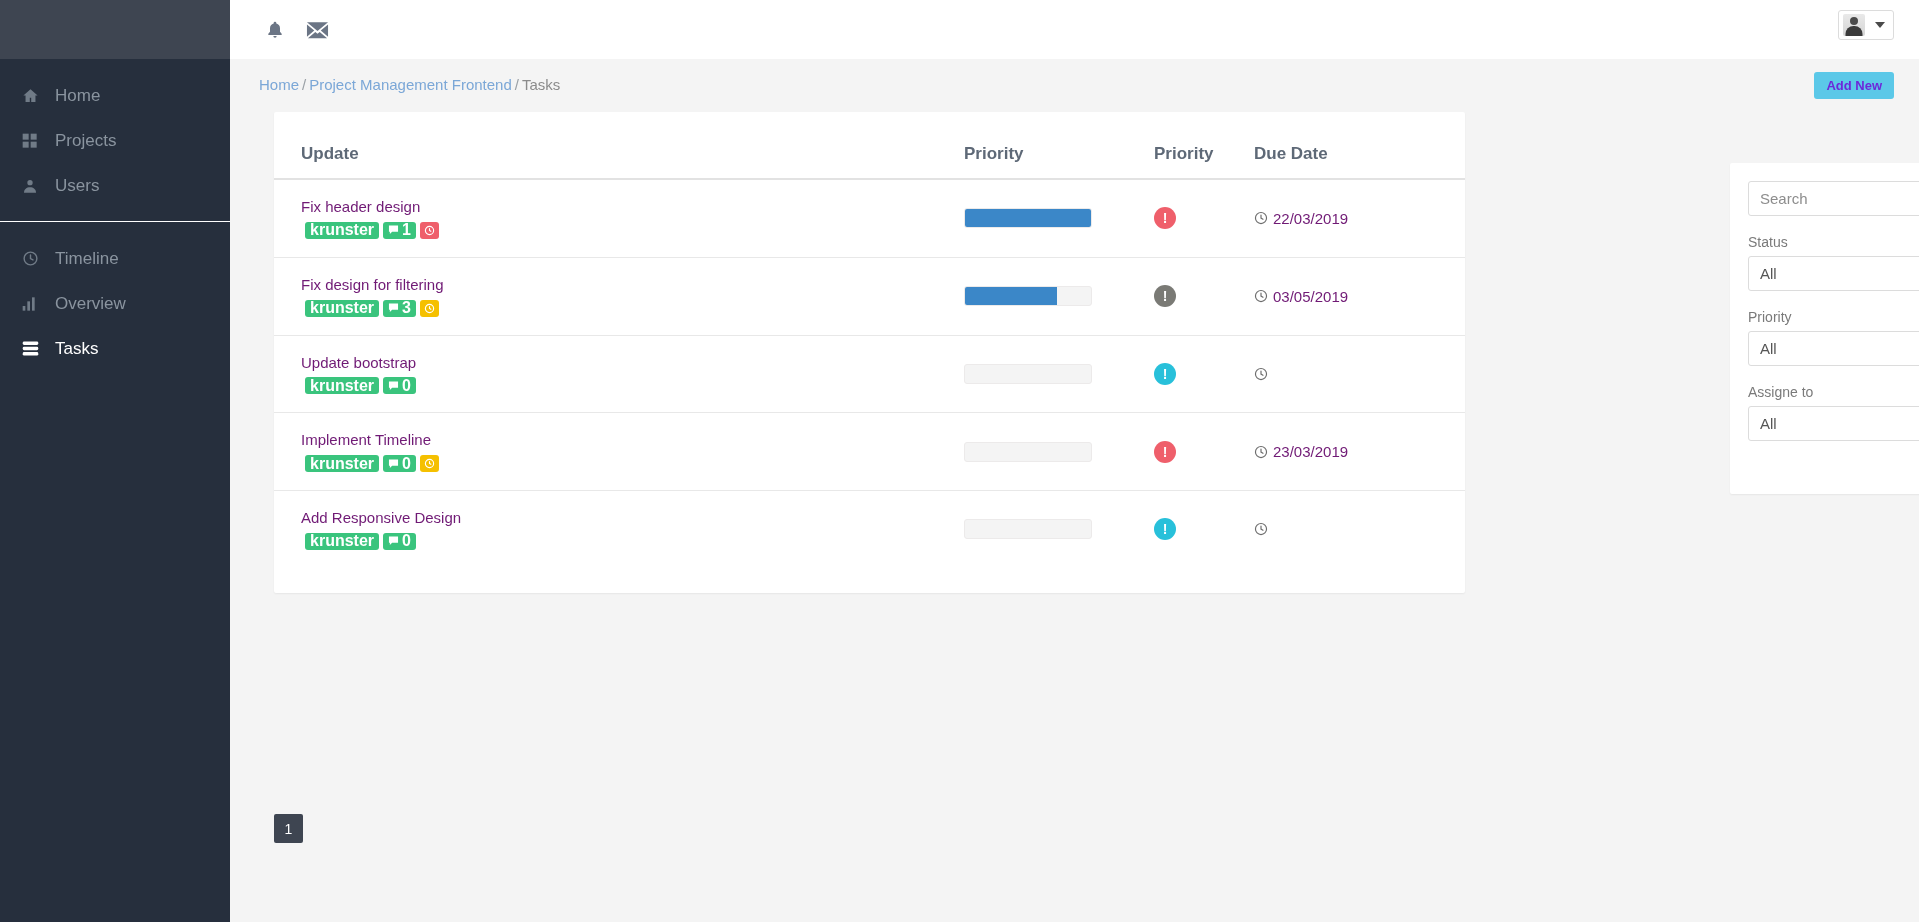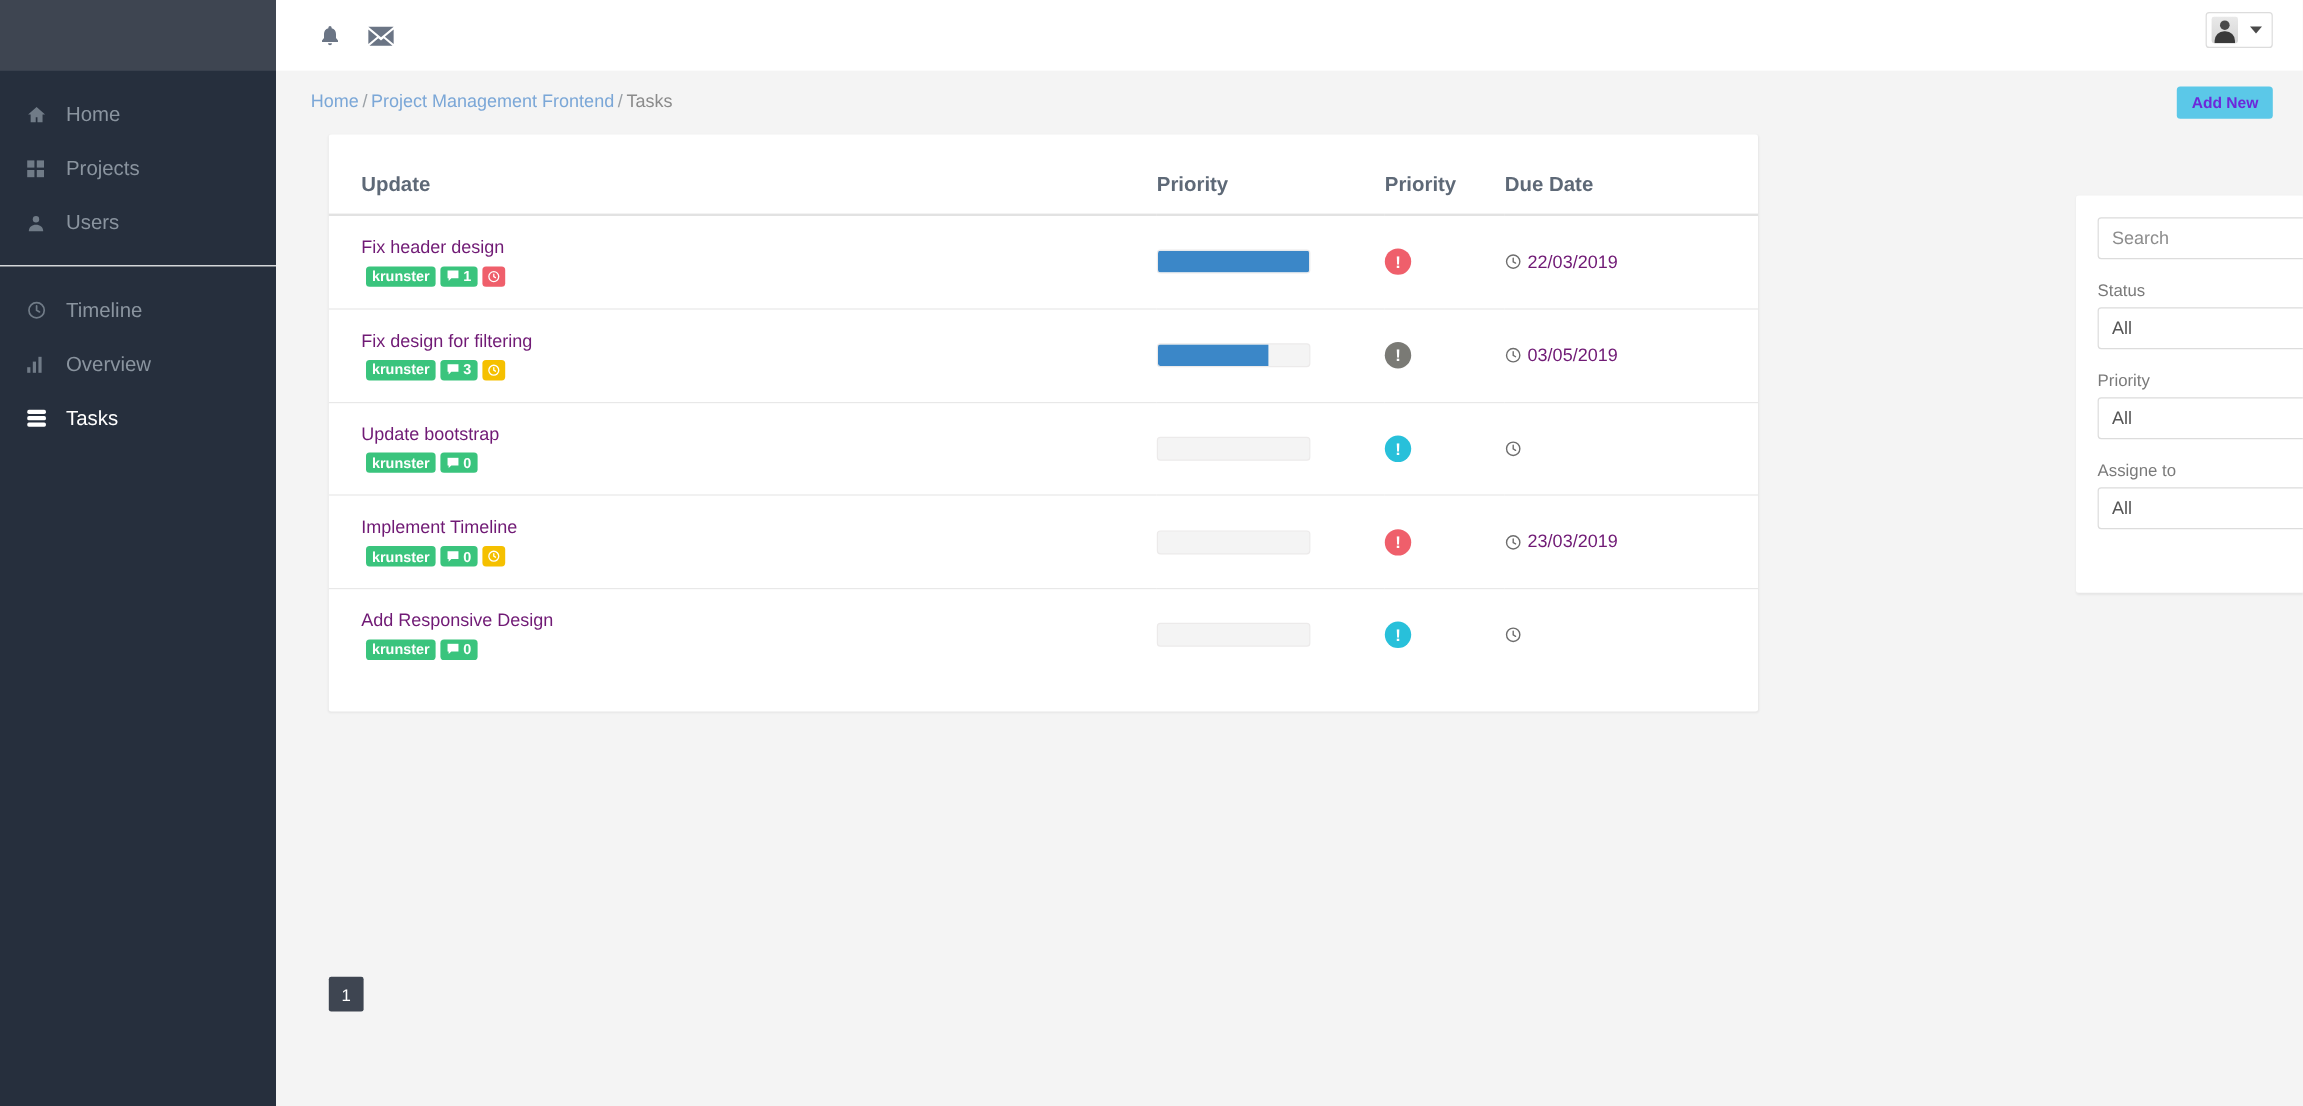--- a/index.html
+++ b/index.html
@@ -128,21 +128,21 @@
   .col-prio    { width: 100px; text-align: left; }
   .col-due     { width: 211px; }
 
   .task-title {
     font-size: 15px; color: #701a75; line-height: 1.25;
     margin-bottom: 5px;
   }
   .badges { display: flex; align-items: center; gap: 4px; padding-left: 4px; }
   .badge {
     display: inline-flex; align-items: center; gap: 3px;
-    font-size: 12px; font-weight: bold; color: #ffffff;
+    font-size: 16px; font-weight: bold; color: #ffffff;
     border-radius: 3px; padding: 3px 5px; line-height: 1;
     height: 17px;
   }
   .badge.user    { background: #3ac47d; }
   .badge.comment { background: #3ac47d; }
   .badge.clock-red    { background: #ef5f6b; padding: 3px 4px; }
   .badge.clock-yellow { background: #f5c000; padding: 3px 4px; }
 
   .progress-outer {
     width: 128px; height: 20px; background: #f4f4f4;

